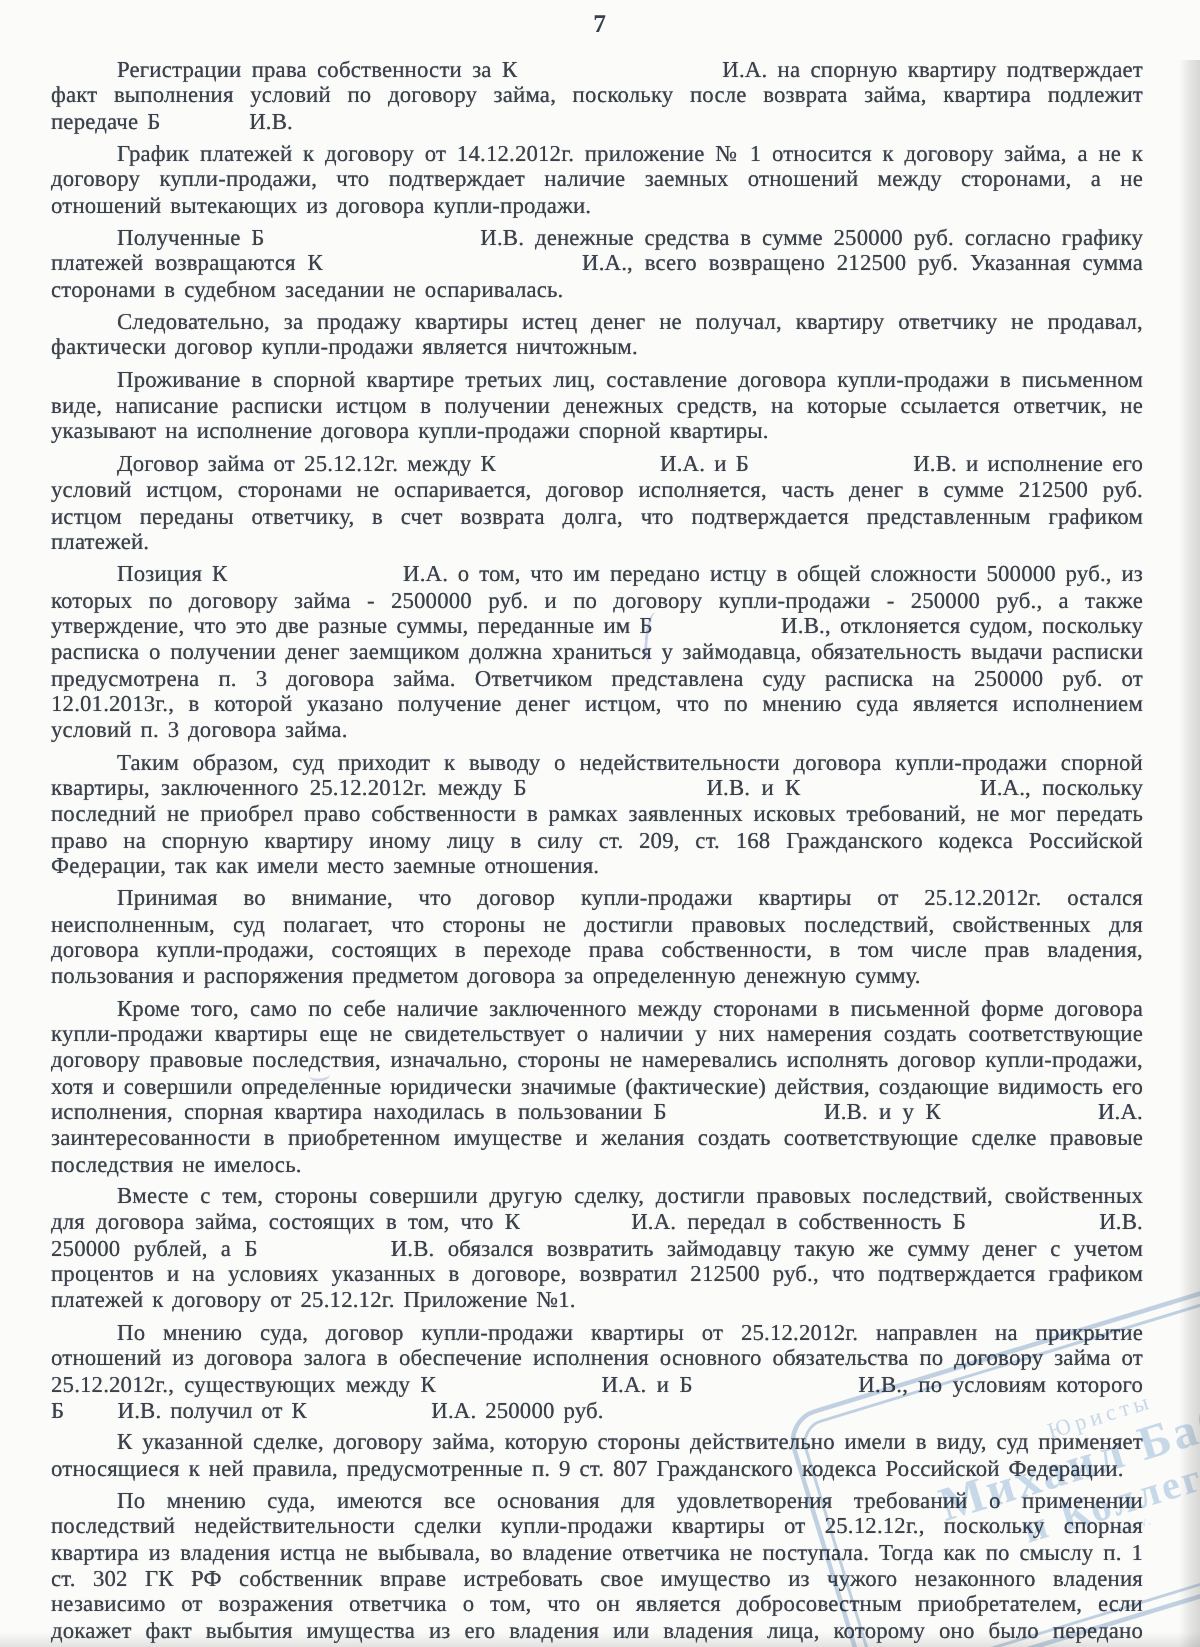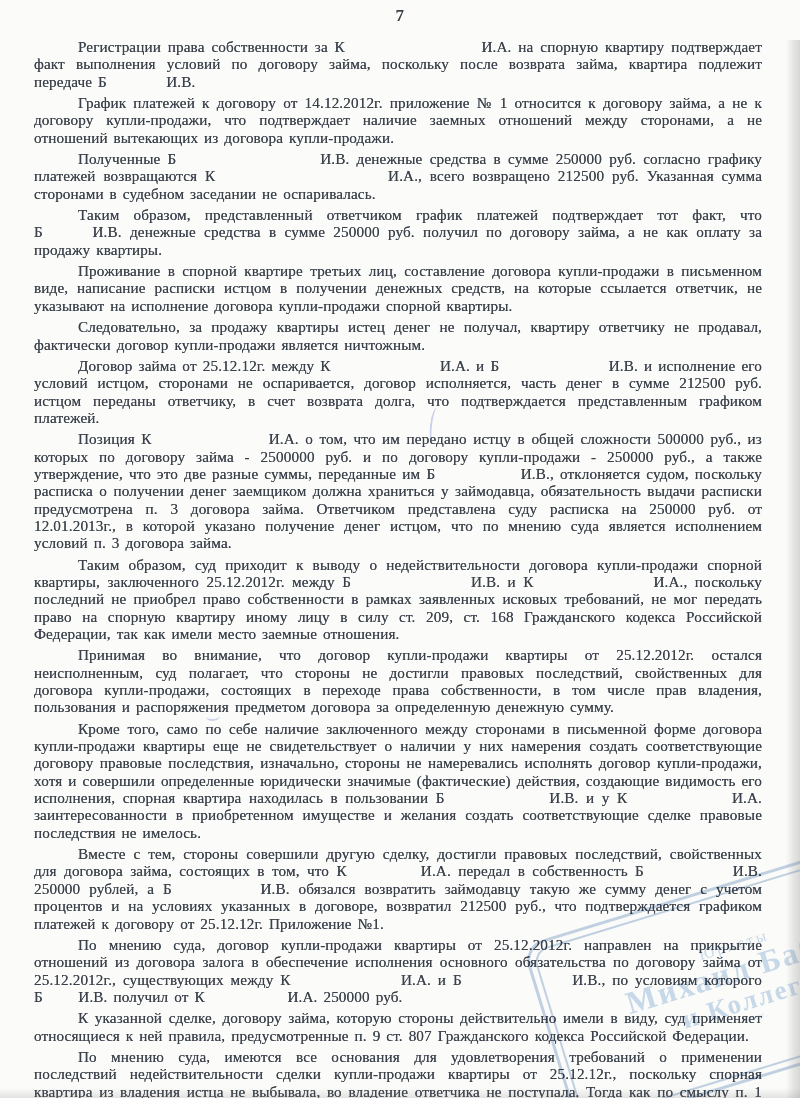--- a/index.html
+++ b/index.html
@@ -81,23 +81,22 @@
 <body>
 
 <div class="page">
 
   <div class="page-num">7</div>
 
   <div class="body-text">
     <p>Регистрации права собственности за К&nbsp;&nbsp;&nbsp;&nbsp;&nbsp;&nbsp;&nbsp;&nbsp;&nbsp;&nbsp;&nbsp;&nbsp;&nbsp;&nbsp;&nbsp;&nbsp;&nbsp;&nbsp;&nbsp;&nbsp;И.А. на спорную квартиру подтверждает факт выполнения условий по договору займа, поскольку после возврата займа, квартира подлежит передаче Б&nbsp;&nbsp;&nbsp;&nbsp;&nbsp;&nbsp;&nbsp;&nbsp;&nbsp;&nbsp;И.В.</p>
     <p>График платежей к договору от 14.12.2012г. приложение № 1 относится к договору займа, а не к договору купли-продажи, что подтверждает наличие заемных отношений между сторонами, а не отношений вытекающих из договора купли-продажи.</p>
     <p>Полученные Б&nbsp;&nbsp;&nbsp;&nbsp;&nbsp;&nbsp;&nbsp;&nbsp;&nbsp;&nbsp;&nbsp;&nbsp;&nbsp;&nbsp;&nbsp;&nbsp;&nbsp;&nbsp;&nbsp;&nbsp;И.В. денежные средства в сумме 250000 руб. согласно графику платежей возвращаются К&nbsp;&nbsp;&nbsp;&nbsp;&nbsp;&nbsp;&nbsp;&nbsp;&nbsp;&nbsp;&nbsp;&nbsp;&nbsp;&nbsp;&nbsp;&nbsp;&nbsp;&nbsp;&nbsp;&nbsp;&nbsp;&nbsp;И.А., всего возвращено 212500 руб. Указанная сумма сторонами в судебном заседании не оспаривалась.</p>
-    <p>Таким образом, представленный ответчиком график платежей подтверждает тот факт, что Б&nbsp;&nbsp;&nbsp;&nbsp;&nbsp;&nbsp;И.В. денежные средства в сумме 250000 руб. получил по договору займа, а не как оплату за продажу квартиры.</p>
+    <p>Следовательно, за продажу квартиры истец денег не получал, квартиру ответчику не продавал, фактически договор купли-продажи является ничтожным.</p>
     <p>Проживание в спорной квартире третьих лиц, составление договора купли-продажи в письменном виде, написание расписки истцом в получении денежных средств, на которые ссылается ответчик, не указывают на исполнение договора купли-продажи спорной квартиры.</p>
-    <p>Следовательно, за продажу квартиры истец денег не получал, квартиру ответчику не продавал, фактически договор купли-продажи является ничтожным.</p>
     <p>Договор займа от 25.12.12г. между К&nbsp;&nbsp;&nbsp;&nbsp;&nbsp;&nbsp;&nbsp;&nbsp;&nbsp;&nbsp;&nbsp;&nbsp;&nbsp;&nbsp;&nbsp;&nbsp;&nbsp;&nbsp;И.А. и Б&nbsp;&nbsp;&nbsp;&nbsp;&nbsp;&nbsp;&nbsp;&nbsp;&nbsp;&nbsp;&nbsp;&nbsp;&nbsp;&nbsp;&nbsp;&nbsp;&nbsp;&nbsp;И.В. и исполнение его условий истцом, сторонами не оспаривается, договор исполняется, часть денег в сумме 212500 руб. истцом переданы ответчику, в счет возврата долга, что подтверждается представленным графиком платежей.</p>
     <p>Позиция К&nbsp;&nbsp;&nbsp;&nbsp;&nbsp;&nbsp;&nbsp;&nbsp;&nbsp;&nbsp;&nbsp;&nbsp;&nbsp;&nbsp;&nbsp;&nbsp;&nbsp;&nbsp;И.А. о том, что им передано истцу в общей сложности 500000 руб., из которых по договору займа - 2500000 руб. и по договору купли-продажи - 250000 руб., а также утверждение, что это две разные суммы, переданные им Б&nbsp;&nbsp;&nbsp;&nbsp;&nbsp;&nbsp;&nbsp;&nbsp;&nbsp;&nbsp;&nbsp;&nbsp;&nbsp;&nbsp;И.В., отклоняется судом, поскольку расписка о получении денег заемщиком должна храниться у займодавца, обязательность выдачи расписки предусмотрена п. 3 договора займа. Ответчиком представлена суду расписка на 250000 руб. от 12.01.2013г., в которой указано получение денег истцом, что по мнению суда является исполнением условий п. 3 договора займа.</p>
     <p>Таким образом, суд приходит к выводу о недействительности договора купли-продажи спорной квартиры, заключенного 25.12.2012г. между Б&nbsp;&nbsp;&nbsp;&nbsp;&nbsp;&nbsp;&nbsp;&nbsp;&nbsp;&nbsp;&nbsp;&nbsp;&nbsp;&nbsp;&nbsp;&nbsp;И.В. и К&nbsp;&nbsp;&nbsp;&nbsp;&nbsp;&nbsp;&nbsp;&nbsp;&nbsp;&nbsp;&nbsp;&nbsp;&nbsp;&nbsp;&nbsp;&nbsp;И.А., поскольку последний не приобрел право собственности в рамках заявленных исковых требований, не мог передать право на спорную квартиру иному лицу в силу ст. 209, ст. 168 Гражданского кодекса Российской Федерации, так как имели место заемные отношения.</p>
     <p>Принимая во внимание, что договор купли-продажи квартиры от 25.12.2012г. остался неисполненным, суд полагает, что стороны не достигли правовых последствий, свойственных для договора купли-продажи, состоящих в переходе права собственности, в том числе прав владения, пользования и распоряжения предметом договора за определенную денежную сумму.</p>
     <p>Кроме того, само по себе наличие заключенного между сторонами в письменной форме договора купли-продажи квартиры еще не свидетельствует о наличии у них намерения создать соответствующие договору правовые последствия, изначально, стороны не намеревались исполнять договор купли-продажи, хотя и совершили определенные юридически значимые (фактические) действия, создающие видимость его исполнения, спорная квартира находилась в пользовании Б&nbsp;&nbsp;&nbsp;&nbsp;&nbsp;&nbsp;&nbsp;&nbsp;&nbsp;&nbsp;&nbsp;&nbsp;&nbsp;&nbsp;И.В. и у К&nbsp;&nbsp;&nbsp;&nbsp;&nbsp;&nbsp;&nbsp;&nbsp;&nbsp;&nbsp;&nbsp;&nbsp;&nbsp;&nbsp;И.А. заинтересованности в приобретенном имуществе и желания создать соответствующие сделке правовые последствия не имелось.</p>
     <p>Вместе с тем, стороны совершили другую сделку, достигли правовых последствий, свойственных для договора займа, состоящих в том, что К&nbsp;&nbsp;&nbsp;&nbsp;&nbsp;&nbsp;&nbsp;&nbsp;&nbsp;&nbsp;И.А. передал в собственность Б&nbsp;&nbsp;&nbsp;&nbsp;&nbsp;&nbsp;&nbsp;&nbsp;&nbsp;&nbsp;&nbsp;&nbsp;И.В. 250000 рублей, а Б&nbsp;&nbsp;&nbsp;&nbsp;&nbsp;&nbsp;&nbsp;&nbsp;&nbsp;&nbsp;И.В. обязался возвратить займодавцу такую же сумму денег с учетом процентов и на условиях указанных в договоре, возвратил 212500 руб., что подтверждается графиком платежей к договору от 25.12.12г. Приложение №1.</p>
     <p>По мнению суда, договор купли-продажи квартиры от 25.12.2012г. направлен на прикрытие отношений из договора залога в обеспечение исполнения основного обязательства по договору займа от 25.12.2012г., существующих между К&nbsp;&nbsp;&nbsp;&nbsp;&nbsp;&nbsp;&nbsp;&nbsp;&nbsp;&nbsp;&nbsp;&nbsp;&nbsp;&nbsp;&nbsp;&nbsp;И.А. и Б&nbsp;&nbsp;&nbsp;&nbsp;&nbsp;&nbsp;&nbsp;&nbsp;&nbsp;&nbsp;&nbsp;&nbsp;&nbsp;&nbsp;&nbsp;&nbsp;И.В., по условиям которого Б&nbsp;&nbsp;&nbsp;&nbsp;&nbsp;&nbsp;И.В. получил от К&nbsp;&nbsp;&nbsp;&nbsp;&nbsp;&nbsp;&nbsp;&nbsp;&nbsp;&nbsp;&nbsp;&nbsp;&nbsp;&nbsp;И.А. 250000 руб.</p>
     <p>К указанной сделке, договору займа, которую стороны действительно имели в виду, суд применяет относящиеся к ней правила, предусмотренные п. 9 ст. 807 Гражданского кодекса Российской Федерации.</p>
     <p>По мнению суда, имеются все основания для удовлетворения требований о применении последствий недействительности сделки купли-продажи квартиры от 25.12.12г., поскольку спорная квартира из владения истца не выбывала, во владение ответчика не поступала. Тогда как по смыслу п. 1 ст. 302 ГК РФ собственник вправе истребовать свое имущество из чужого незаконного владения независимо от возражения ответчика о том, что он является добросовестным приобретателем, если докажет факт выбытия имущества из его владения или владения лица, которому оно было передано собственником, помимо их воли.</p>
   </div>

